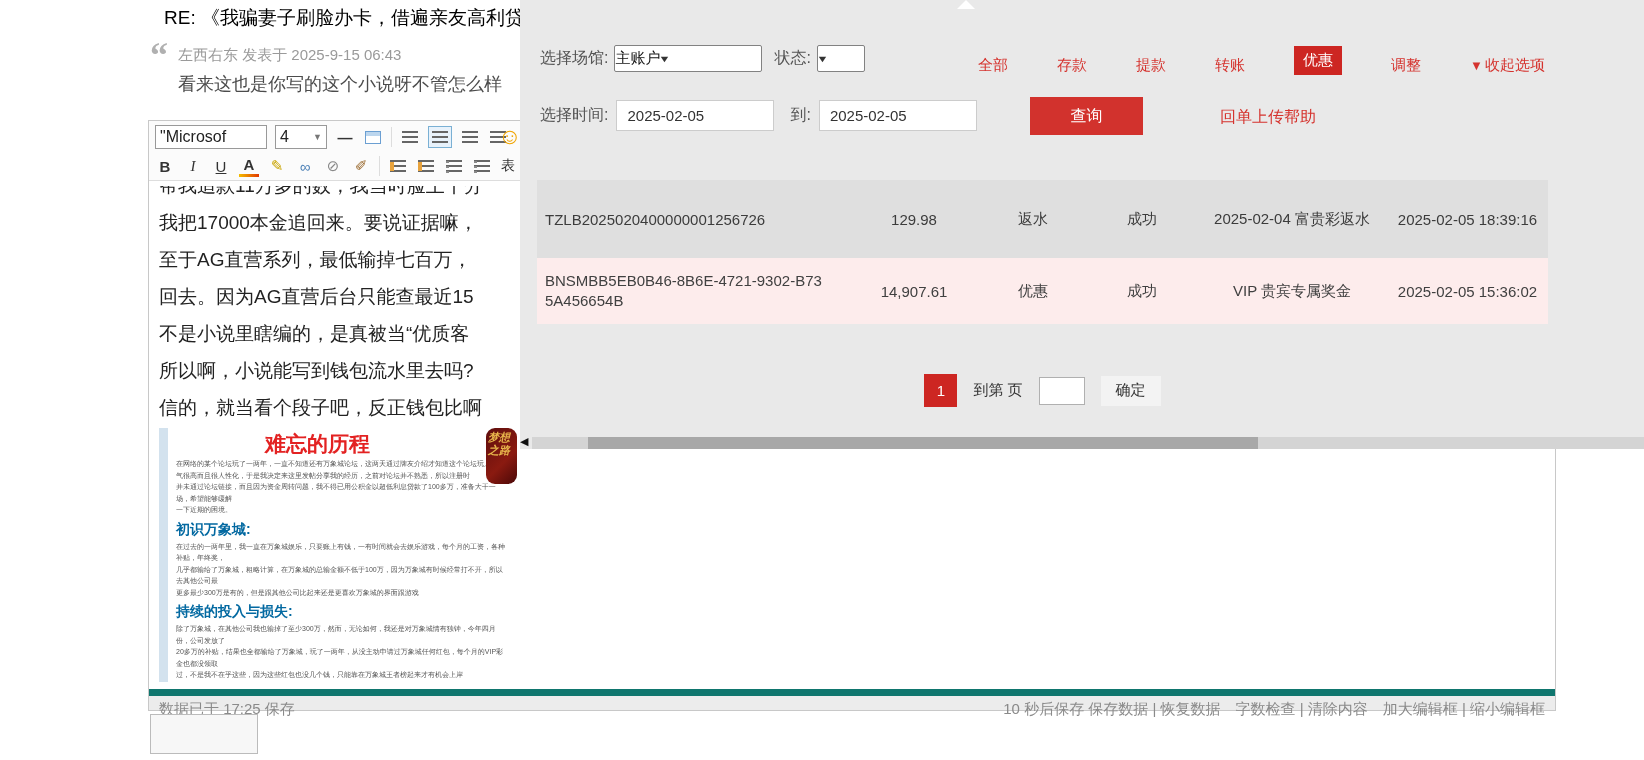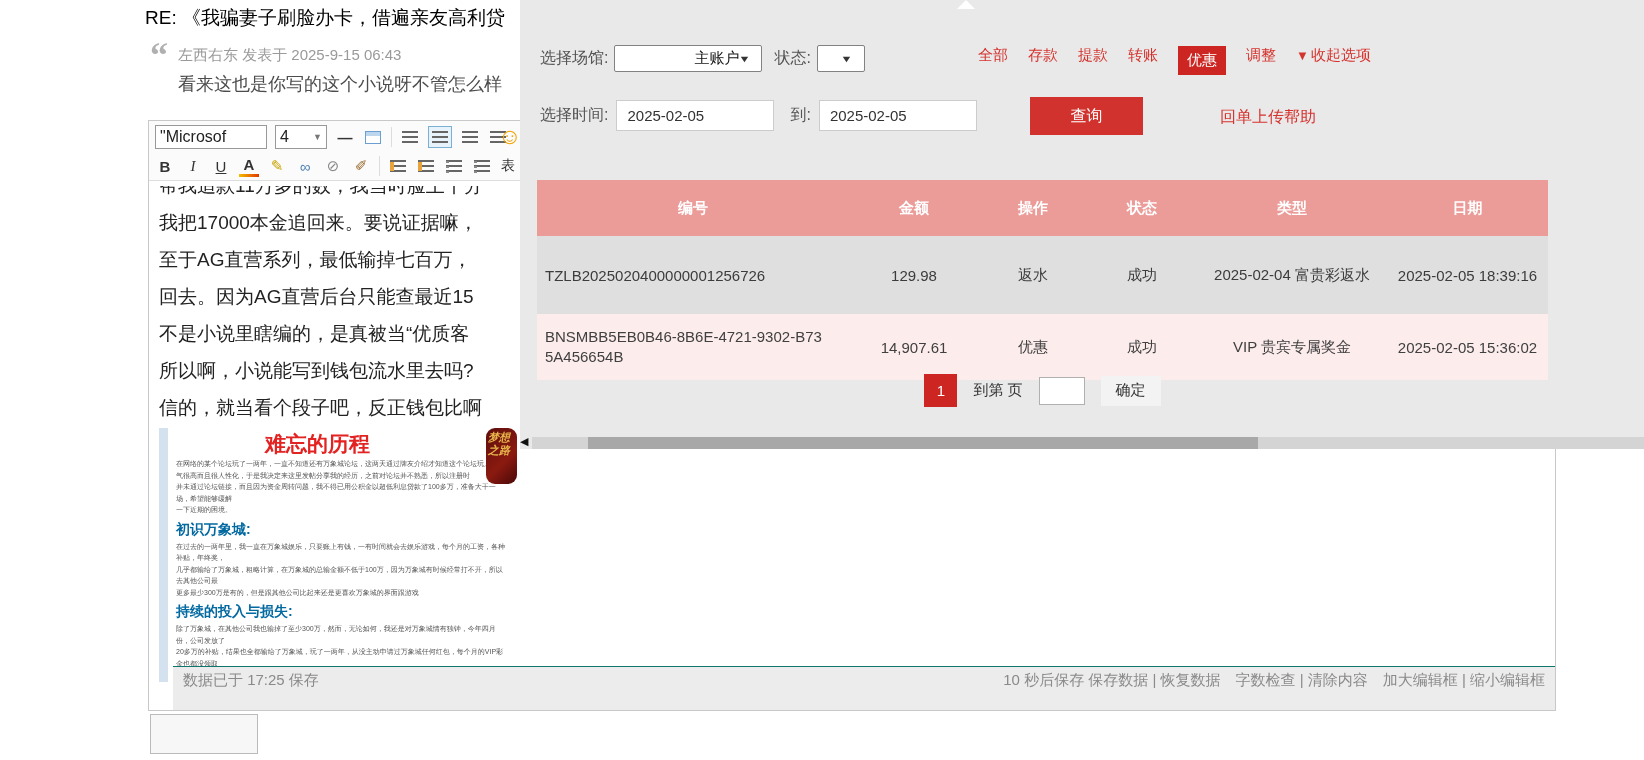--- a/index.html
+++ b/index.html
@@ -2,21 +2,21 @@
 <html><head>
 <meta charset="utf-8">
 <style>
   * { box-sizing: border-box; margin: 0; padding: 0; }
   html,body { width:1644px; height:760px; background:#fff; overflow:hidden;
               font-family:"Liberation Sans","DejaVu Sans",sans-serif; }
   .abs { position:absolute; }
   #stage { position:relative; width:1644px; height:760px; }
 
   
-  #post-title { left:145px; top:5px; font-size:19px; color:#000; white-space:nowrap; }
+  #post-title { left:164px; top:5px; font-size:19px; color:#000; white-space:nowrap; }
   #quote-glyph { left:150px; top:34px; font-size:36px; color:#b0b0b0; font-family:"Liberation Serif","DejaVu Serif",serif; font-weight:bold; }
   #quote-meta { left:178px; top:46px; font-size:15px; color:#9a9a9a; white-space:nowrap; }
   #quote-text { left:178px; top:72px; font-size:18px; color:#4c4c4c; white-space:nowrap; }
 
   #editor { left:148px; top:120px; width:1408px; height:591px; border:1px solid #c8c8c8; background:#fff; }
   #toolbar { position:absolute; left:0; top:0; width:100%; height:60px; background:#fbfbfb; border-bottom:1px solid #ddd; }
   .tb-row { position:absolute; left:6px; display:flex; align-items:center; gap:8px; height:28px; }
   #tb-row1 { top:2px; } #tb-row2 { top:31px; }
   .tb-sel { background:#fff; border:1px solid #999; height:24px; display:flex; align-items:center;
             padding:0 4px; font-size:16px; color:#222; overflow:hidden; white-space:nowrap; }
@@ -48,38 +48,38 @@
 
   
   #doc { position:relative; margin-top:2px; width:358px; border-left:9px solid #d3e2ee; padding:2px 10px 4px 8px; }
   #doc-title { font-size:21px; font-weight:bold; color:#e32222; text-align:center; padding-right:48px; }
   #doc-badge { position:absolute; right:0; top:0; width:31px; height:56px;
                background:linear-gradient(135deg,#5e0d0d,#8a1a10 60%,#4a0808); color:#e7b54b;
                font-size:11px; font-weight:bold; line-height:13px; padding:3px 2px; font-style:italic;border-radius:9px; }
   .doc-p { font-size:7px; line-height:11.5px; color:#555; }
   .doc-h { font-size:14px; font-weight:bold; color:#0369a1; margin:5px 0 2px; }
 
-  #statusbar { position:absolute; left:0; right:0; bottom:0; height:44px; background:#ececec;
-               border-top:1px solid #0f766e; display:flex; justify-content:space-between;
-               padding:0 10px; font-size:15px; color:#8a8a8a; line-height:26px; white-space:nowrap;margin-left:24px; }
+  #statusbar { position:absolute; left:0; right:0; bottom:0; height:21px; background:#ececec;
+               border-top:7px solid #0f766e; display:flex; justify-content:space-between;
+               padding:0 10px; font-size:15px; color:#8a8a8a; line-height:26px; white-space:nowrap; }
   #partial-box { left:150px; top:714px; width:108px; height:40px; border:1px solid #bbb; background:#f7f7f7; }
 
   
   #overlay { left:520px; top:0; width:1124px; height:449px; background:#e9e9e9; z-index:5; }
   #notch { position:absolute; left:437px; top:0; width:0; height:0;
            border-left:9px solid transparent; border-right:9px solid transparent; border-bottom:9px solid #fff; }
 
   .flt-label { font-size:16px; color:#555; }
   #filter-row1 { position:absolute; left:20px; top:45px; display:flex; align-items:center; gap:6px; }
   .ov-select { background:#fff; border:1px solid #828282; border-radius:2px; height:27px;
-               display:flex; align-items:center; justify-content:flex-end; padding:0 13px; font-size:15px; color:#111; }
+               display:flex; align-items:center; justify-content:flex-start; padding:0 0; font-size:15px; color:#111; }
   #venue-select { width:148px; } #status-select { width:48px; }
   .sel-car { font-size:9px; color:#333; transform:scaleX(1.4); }
 
-  #tabs { position:absolute; left:458px; top:46px; display:flex; align-items:flex-start; gap:20px; }
+  #tabs { position:absolute; left:458px; top:46px; display:flex; align-items:flex-end; gap:49px; }
   .tab { font-size:15px; color:#d5332e; white-space:nowrap; }
   .tab.active { background:#cd2622; color:#fff; padding:5px 9px; }
   #collapse { display:flex; align-items:center; gap:2px; color:#d5332e; font-size:15px; }
   #collapse .tri { font-size:13px; }
 
   #filter-row2 { position:absolute; left:20px; top:100px; display:flex; align-items:center; gap:8px; }
   .date-input { width:158px; height:31px; background:#fff; border:1px solid #ccc; border-radius:0;
                 padding:0 10px; font-size:15px; color:#333; font-family:inherit; }
   #query-btn { position:absolute; left:510px; top:97px; width:113px; height:38px; background:#d2322d;
                color:#fff; font-size:16px; border:none; display:flex; align-items:center; justify-content:center; }
@@ -245,28 +245,20 @@
       <span class="flt-label">选择时间:</span>
       <input class="date-input" value="2025-02-05" style="">
       <span class="flt-label" style="margin-left:8px">到:</span>
       <input class="date-input" value="2025-02-05" style="">
     </div>
 
     <div id="query-btn">查询</div>
     <div id="receipt-help">回单上传帮助</div>
 
     <div id="tx-table">
-      <div class="trow" id="thead">
-        <div style="text-align:center;padding:0">编号</div>
-        <div>金额</div>
-        <div>操作</div>
-        <div>状态</div>
-        <div>类型</div>
-        <div>日期</div>
-      </div>
       <div class="trow" id="trow1">
         <div>TZLB2025020400000001256726</div>
         <div>129.98</div>
         <div>返水</div>
         <div>成功</div>
         <div>2025-02-04 富贵彩返水</div>
         <div>2025-02-05 18:39:16</div>
       </div>
       <div class="trow" id="trow2">
         <div>BNSMBB5EB0B46-8B6E-4721-9302-B735A456654B</div>

